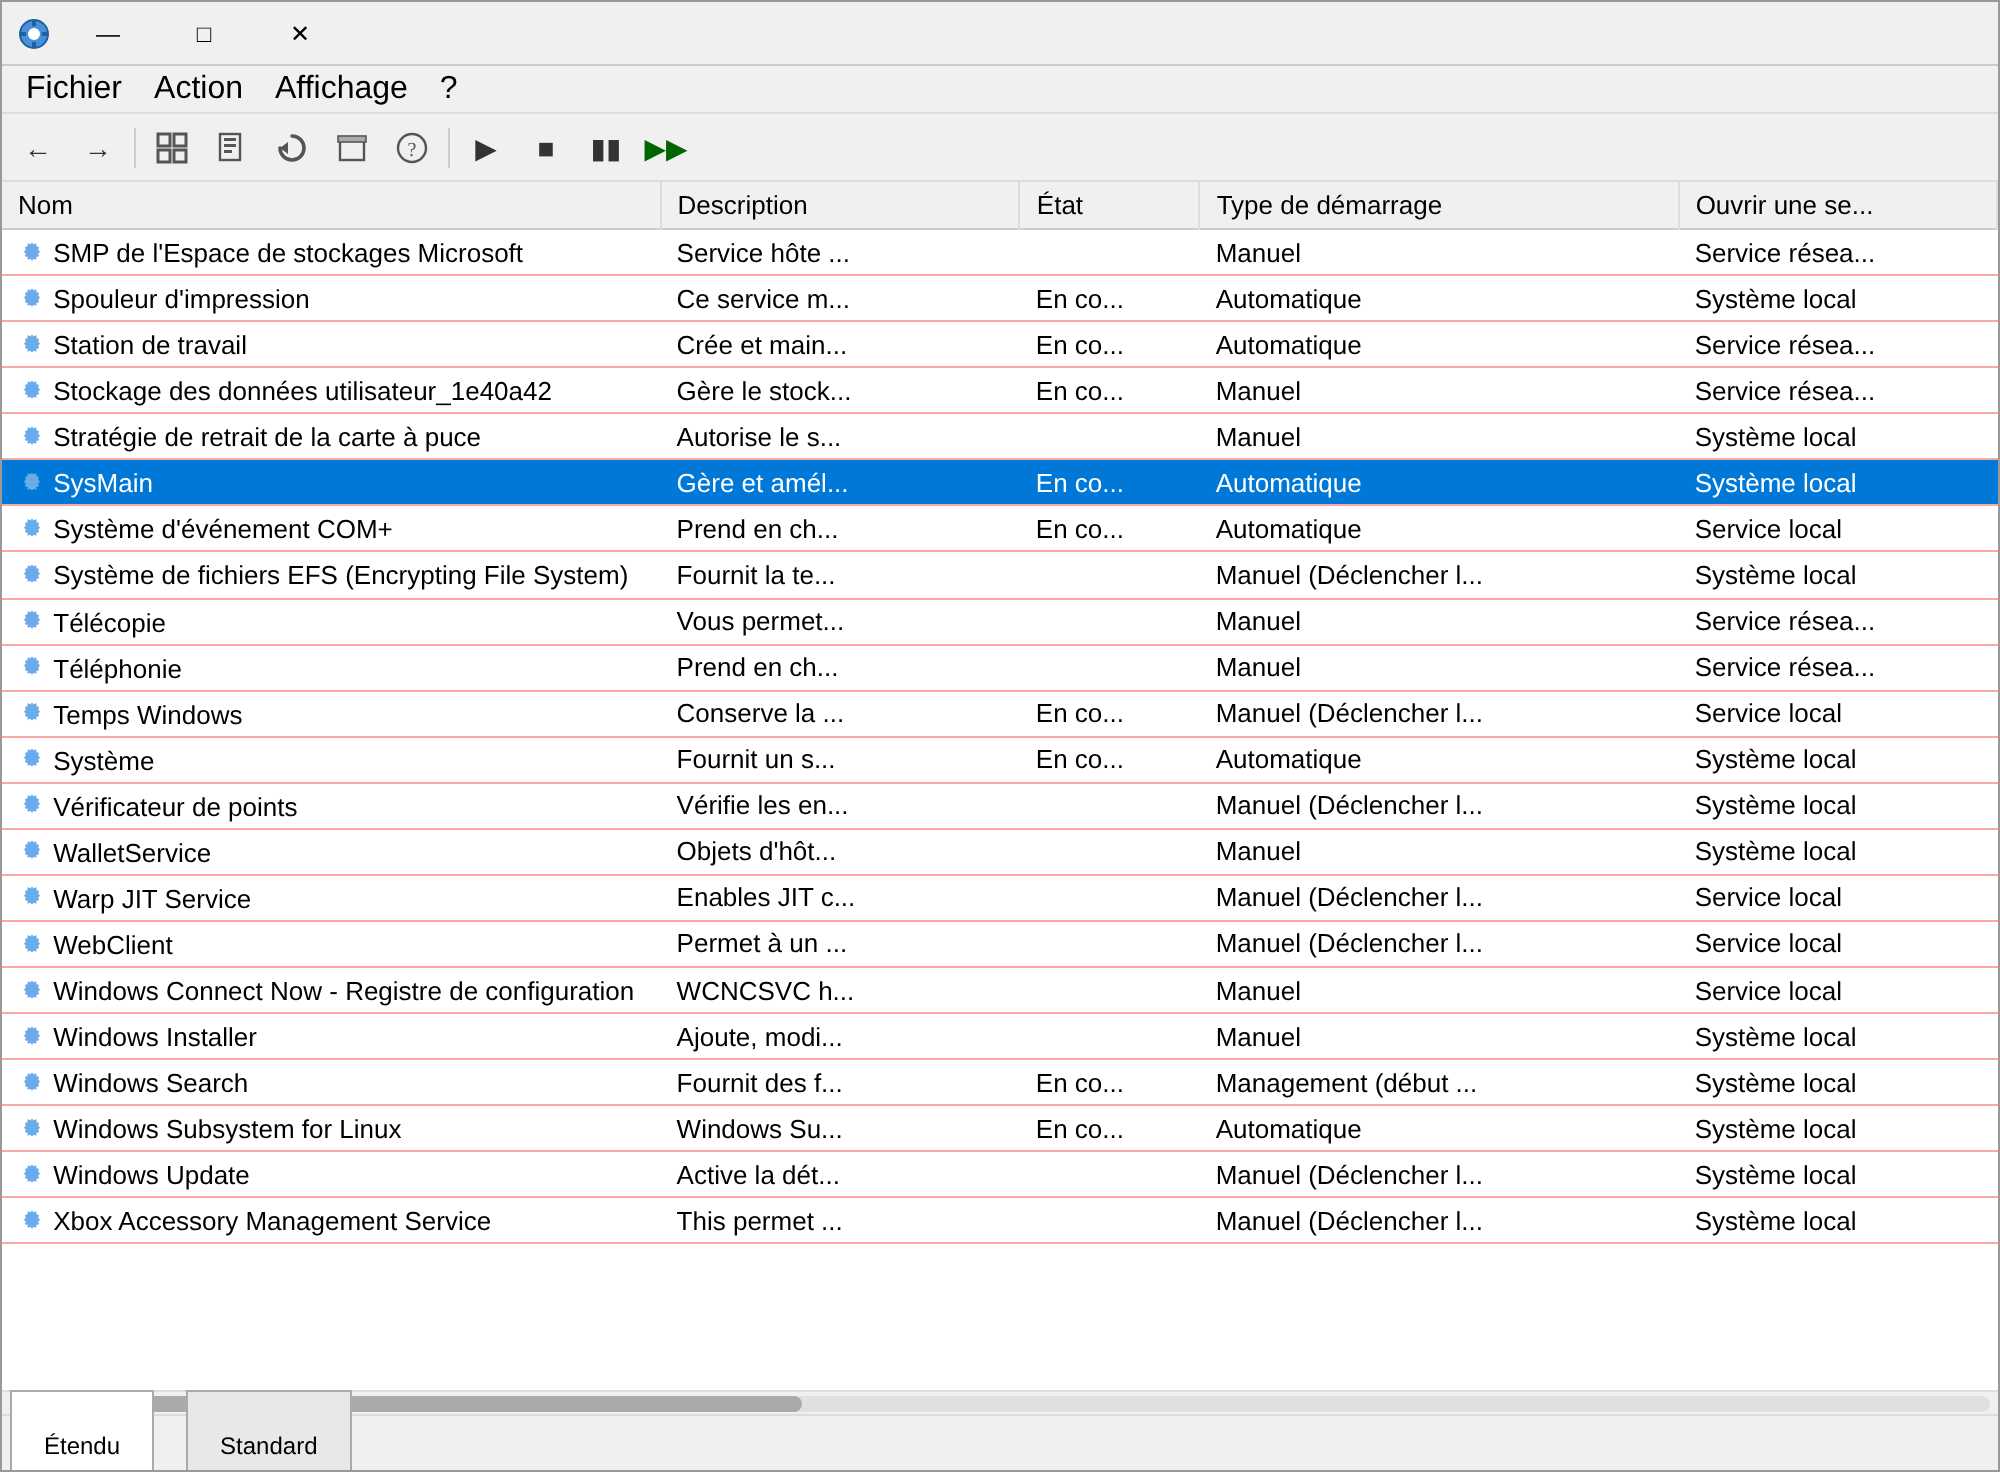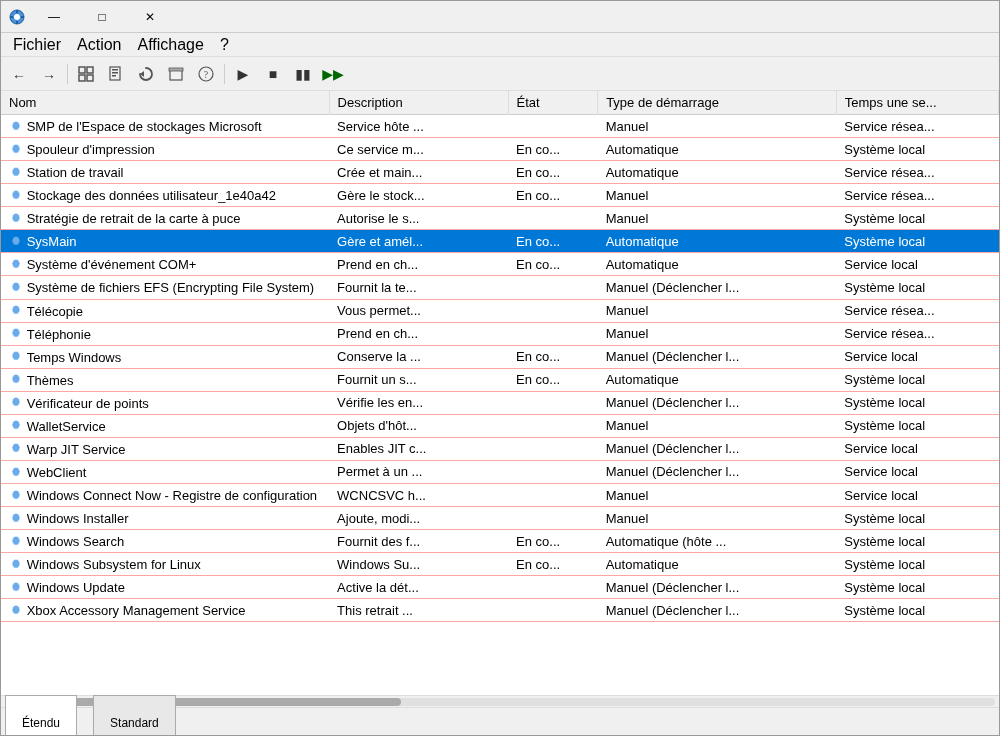--- a/index.html
+++ b/index.html
@@ -316,21 +316,21 @@
 
     <div class="content-area">
       <div class="table-container">
         <table>
           <thead>
             <tr>
               <th class="col-nom">Nom</th>
               <th class="col-desc">Description</th>
               <th class="col-etat">État</th>
               <th class="col-type">Type de démarrage</th>
-              <th class="col-ouvrir">Temps une se...</th>
+              <th class="col-ouvrir">Ouvrir une se...</th>
             </tr>
           </thead>
           <tbody id="table-body">
           <tr>
                 <td class="col-nom">
     <svg class="gear-svg" viewBox="0 0 16 16">
       <circle cx="8" cy="8" r="2.5" fill="#4a90d9"></circle>
       <path d="M8 1.5 C8.3 1.5 8.7 2.2 9 2.5 C9.5 2.2 10.2 1.8 10.5 2.1 C10.8 2.4 10.4 3.1 10.5 3.6 C11 3.7 11.7 3.7 11.9 4.1 C12.1 4.5 11.6 5 11.5 5.5 C12 5.8 12.5 6.2 12.5 6.6 C12.5 7 12 7.4 11.5 7.7 C11.6 8.2 12.1 8.7 11.9 9.1 C11.7 9.5 11 9.5 10.5 9.6 C10.4 10.1 10.8 10.8 10.5 11.1 C10.2 11.4 9.5 11 9 10.7 C8.7 11 8.3 11.7 8 11.7 C7.7 11.7 7.3 11 7 10.7 C6.5 11 5.8 11.4 5.5 11.1 C5.2 10.8 5.6 10.1 5.5 9.6 C5 9.5 4.3 9.5 4.1 9.1 C3.9 8.7 4.4 8.2 4.5 7.7 C4 7.4 3.5 7 3.5 6.6 C3.5 6.2 4 5.8 4.5 5.5 C4.4 5 3.9 4.5 4.1 4.1 C4.3 3.7 5 3.7 5.5 3.6 C5.6 3.1 5.2 2.4 5.5 2.1 C5.8 1.8 6.5 2.2 7 2.5 C7.3 2.2 7.7 1.5 8 1.5Z" fill="#6aabec"></path>
     </svg>
     <span style="vertical-align:middle">SMP de l'Espace de stockages Microsoft</span>
@@ -469,21 +469,21 @@
                 <td class="col-etat">En co...</td>
                 <td class="col-type">Manuel (Déclencher l...</td>
                 <td class="col-ouvrir">Service local</td>
               </tr>
               <tr>
                 <td class="col-nom">
     <svg class="gear-svg" viewBox="0 0 16 16">
       <circle cx="8" cy="8" r="2.5" fill="#4a90d9"></circle>
       <path d="M8 1.5 C8.3 1.5 8.7 2.2 9 2.5 C9.5 2.2 10.2 1.8 10.5 2.1 C10.8 2.4 10.4 3.1 10.5 3.6 C11 3.7 11.7 3.7 11.9 4.1 C12.1 4.5 11.6 5 11.5 5.5 C12 5.8 12.5 6.2 12.5 6.6 C12.5 7 12 7.4 11.5 7.7 C11.6 8.2 12.1 8.7 11.9 9.1 C11.7 9.5 11 9.5 10.5 9.6 C10.4 10.1 10.8 10.8 10.5 11.1 C10.2 11.4 9.5 11 9 10.7 C8.7 11 8.3 11.7 8 11.7 C7.7 11.7 7.3 11 7 10.7 C6.5 11 5.8 11.4 5.5 11.1 C5.2 10.8 5.6 10.1 5.5 9.6 C5 9.5 4.3 9.5 4.1 9.1 C3.9 8.7 4.4 8.2 4.5 7.7 C4 7.4 3.5 7 3.5 6.6 C3.5 6.2 4 5.8 4.5 5.5 C4.4 5 3.9 4.5 4.1 4.1 C4.3 3.7 5 3.7 5.5 3.6 C5.6 3.1 5.2 2.4 5.5 2.1 C5.8 1.8 6.5 2.2 7 2.5 C7.3 2.2 7.7 1.5 8 1.5Z" fill="#6aabec"></path>
     </svg>
-    <span style="vertical-align:middle">Thèmes</span>
+    <span style="vertical-align:middle">Système</span>
   </td>
                 <td class="col-desc">Fournit un s...</td>
                 <td class="col-etat">En co...</td>
                 <td class="col-type">Automatique</td>
                 <td class="col-ouvrir">Système local</td>
               </tr>
               <tr>
                 <td class="col-nom">
     <svg class="gear-svg" viewBox="0 0 16 16">
       <circle cx="8" cy="8" r="2.5" fill="#4a90d9"></circle>
@@ -564,21 +564,21 @@
               <tr>
                 <td class="col-nom">
     <svg class="gear-svg" viewBox="0 0 16 16">
       <circle cx="8" cy="8" r="2.5" fill="#4a90d9"></circle>
       <path d="M8 1.5 C8.3 1.5 8.7 2.2 9 2.5 C9.5 2.2 10.2 1.8 10.5 2.1 C10.8 2.4 10.4 3.1 10.5 3.6 C11 3.7 11.7 3.7 11.9 4.1 C12.1 4.5 11.6 5 11.5 5.5 C12 5.8 12.5 6.2 12.5 6.6 C12.5 7 12 7.4 11.5 7.7 C11.6 8.2 12.1 8.7 11.9 9.1 C11.7 9.5 11 9.5 10.5 9.6 C10.4 10.1 10.8 10.8 10.5 11.1 C10.2 11.4 9.5 11 9 10.7 C8.7 11 8.3 11.7 8 11.7 C7.7 11.7 7.3 11 7 10.7 C6.5 11 5.8 11.4 5.5 11.1 C5.2 10.8 5.6 10.1 5.5 9.6 C5 9.5 4.3 9.5 4.1 9.1 C3.9 8.7 4.4 8.2 4.5 7.7 C4 7.4 3.5 7 3.5 6.6 C3.5 6.2 4 5.8 4.5 5.5 C4.4 5 3.9 4.5 4.1 4.1 C4.3 3.7 5 3.7 5.5 3.6 C5.6 3.1 5.2 2.4 5.5 2.1 C5.8 1.8 6.5 2.2 7 2.5 C7.3 2.2 7.7 1.5 8 1.5Z" fill="#6aabec"></path>
     </svg>
     <span style="vertical-align:middle">Windows Search</span>
   </td>
                 <td class="col-desc">Fournit des f...</td>
                 <td class="col-etat">En co...</td>
-                <td class="col-type">Automatique (hôte ...</td>
+                <td class="col-type">Management (début ...</td>
                 <td class="col-ouvrir">Système local</td>
               </tr>
               <tr>
                 <td class="col-nom">
     <svg class="gear-svg" viewBox="0 0 16 16">
       <circle cx="8" cy="8" r="2.5" fill="#4a90d9"></circle>
       <path d="M8 1.5 C8.3 1.5 8.7 2.2 9 2.5 C9.5 2.2 10.2 1.8 10.5 2.1 C10.8 2.4 10.4 3.1 10.5 3.6 C11 3.7 11.7 3.7 11.9 4.1 C12.1 4.5 11.6 5 11.5 5.5 C12 5.8 12.5 6.2 12.5 6.6 C12.5 7 12 7.4 11.5 7.7 C11.6 8.2 12.1 8.7 11.9 9.1 C11.7 9.5 11 9.5 10.5 9.6 C10.4 10.1 10.8 10.8 10.5 11.1 C10.2 11.4 9.5 11 9 10.7 C8.7 11 8.3 11.7 8 11.7 C7.7 11.7 7.3 11 7 10.7 C6.5 11 5.8 11.4 5.5 11.1 C5.2 10.8 5.6 10.1 5.5 9.6 C5 9.5 4.3 9.5 4.1 9.1 C3.9 8.7 4.4 8.2 4.5 7.7 C4 7.4 3.5 7 3.5 6.6 C3.5 6.2 4 5.8 4.5 5.5 C4.4 5 3.9 4.5 4.1 4.1 C4.3 3.7 5 3.7 5.5 3.6 C5.6 3.1 5.2 2.4 5.5 2.1 C5.8 1.8 6.5 2.2 7 2.5 C7.3 2.2 7.7 1.5 8 1.5Z" fill="#6aabec"></path>
     </svg>
     <span style="vertical-align:middle">Windows Subsystem for Linux</span>
   </td>
@@ -601,21 +601,21 @@
                 <td class="col-ouvrir">Système local</td>
               </tr>
               <tr>
                 <td class="col-nom">
     <svg class="gear-svg" viewBox="0 0 16 16">
       <circle cx="8" cy="8" r="2.5" fill="#4a90d9"></circle>
       <path d="M8 1.5 C8.3 1.5 8.7 2.2 9 2.5 C9.5 2.2 10.2 1.8 10.5 2.1 C10.8 2.4 10.4 3.1 10.5 3.6 C11 3.7 11.7 3.7 11.9 4.1 C12.1 4.5 11.6 5 11.5 5.5 C12 5.8 12.5 6.2 12.5 6.6 C12.5 7 12 7.4 11.5 7.7 C11.6 8.2 12.1 8.7 11.9 9.1 C11.7 9.5 11 9.5 10.5 9.6 C10.4 10.1 10.8 10.8 10.5 11.1 C10.2 11.4 9.5 11 9 10.7 C8.7 11 8.3 11.7 8 11.7 C7.7 11.7 7.3 11 7 10.7 C6.5 11 5.8 11.4 5.5 11.1 C5.2 10.8 5.6 10.1 5.5 9.6 C5 9.5 4.3 9.5 4.1 9.1 C3.9 8.7 4.4 8.2 4.5 7.7 C4 7.4 3.5 7 3.5 6.6 C3.5 6.2 4 5.8 4.5 5.5 C4.4 5 3.9 4.5 4.1 4.1 C4.3 3.7 5 3.7 5.5 3.6 C5.6 3.1 5.2 2.4 5.5 2.1 C5.8 1.8 6.5 2.2 7 2.5 C7.3 2.2 7.7 1.5 8 1.5Z" fill="#6aabec"></path>
     </svg>
     <span style="vertical-align:middle">Xbox Accessory Management Service</span>
   </td>
-                <td class="col-desc">This retrait ...</td>
+                <td class="col-desc">This permet ...</td>
                 <td class="col-etat"></td>
                 <td class="col-type">Manuel (Déclencher l...</td>
                 <td class="col-ouvrir">Système local</td>
               </tr>
             </tbody>
         </table>
       </div>
 
       <div class="scrollbar-area">
         <div class="h-scrollbar">

